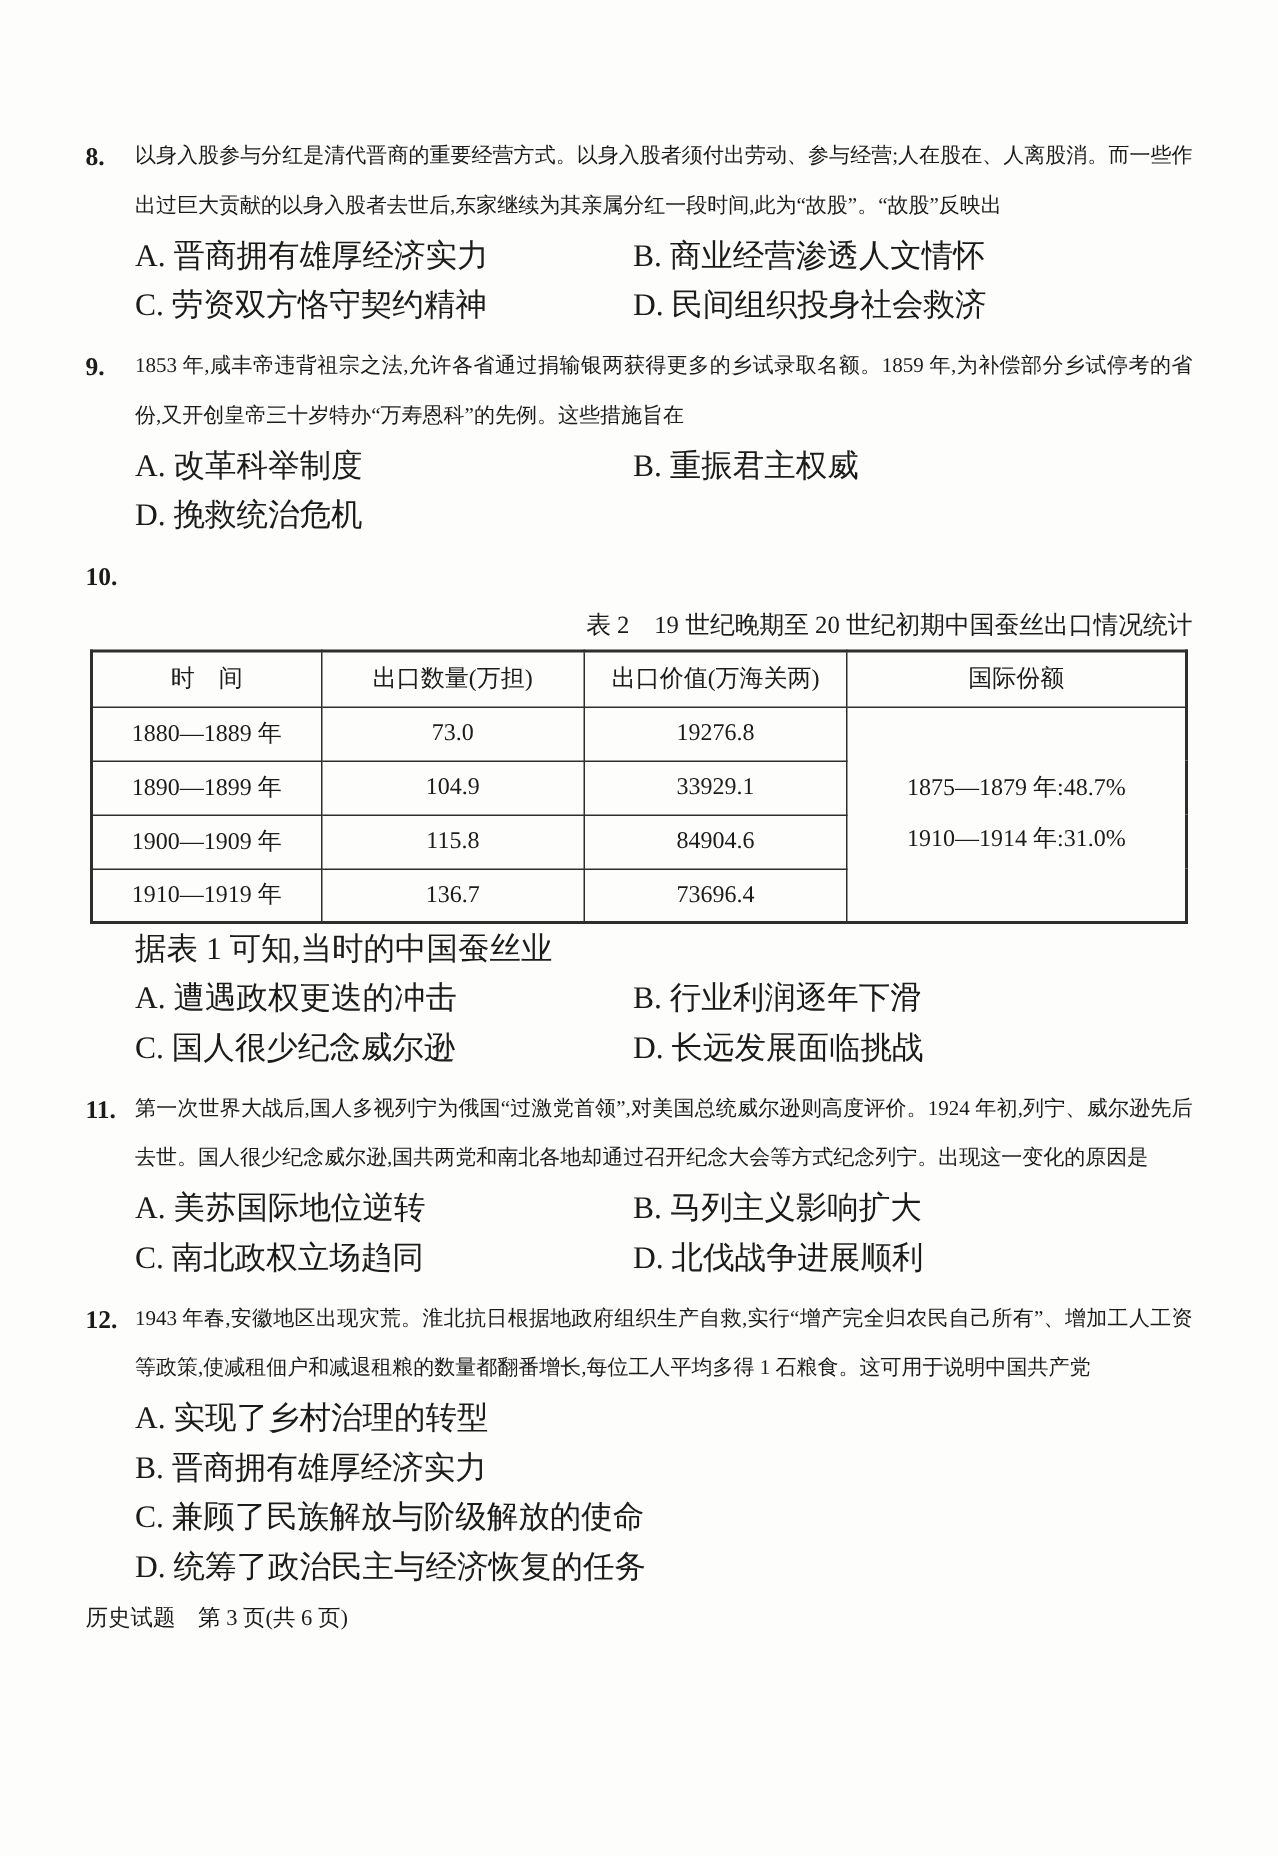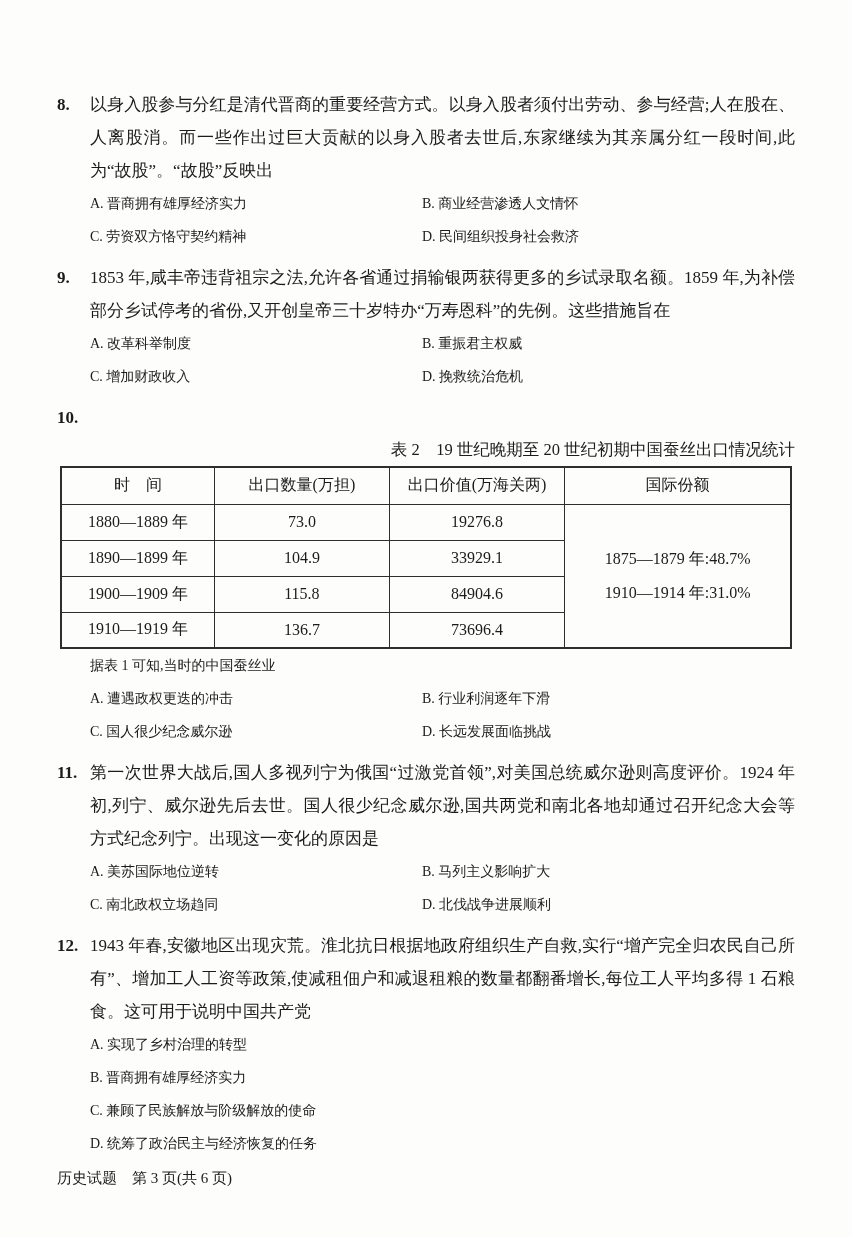--- a/index.html
+++ b/index.html
@@ -18,27 +18,27 @@
   .stem-row { display: flex; align-items: flex-start; }
   .qnum {
     flex: 0 0 33px;
     font-weight: bold;
     font-size: 17px;
     line-height: 33px;
   }
   .stem {
     flex: 1;
     margin: 0;
-    font-size: 17px;
+    font-size: 14px;
     line-height: 33px;
     text-align: justify;
   }
   .options {
     margin-left: 33px;
-    font-size: 14px;
+    font-size: 21px;
     line-height: 33px;
   }
   .options.two-col {
     display: grid;
     grid-template-columns: 332px 1fr;
   }
   .table-title {
     text-align: right;
     font-size: 16.5px;
     line-height: 27px;
@@ -94,21 +94,20 @@
   </section>
 
   <section class="question">
     <div class="stem-row">
       <span class="qnum">9.</span>
       <p class="stem">1853 年,咸丰帝违背祖宗之法,允许各省通过捐输银两获得更多的乡试录取名额。1859 年,为补偿部分乡试停考的省份,又开创皇帝三十岁特办“万寿恩科”的先例。这些措施旨在</p>
     </div>
     <div class="options two-col">
       <span class="option">A. 改革科举制度</span>
       <span class="option">B. 重振君主权威</span>
-      <span class="option">C. 增加财政收入</span>
       <span class="option">D. 挽救统治危机</span>
     </div>
   </section>
 
   <section class="question">
     <div class="stem-row">
       <span class="qnum">10.</span>
     </div>
     <div class="table-title">表 2　19 世纪晚期至 20 世纪初期中国蚕丝出口情况统计</div>
     <table class="data">

